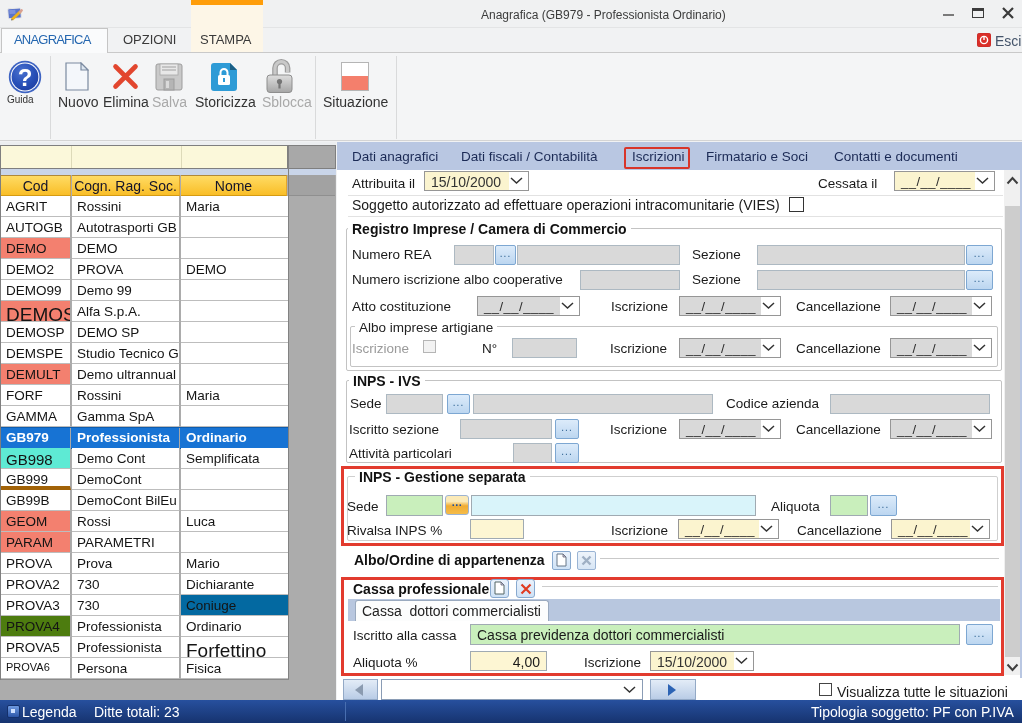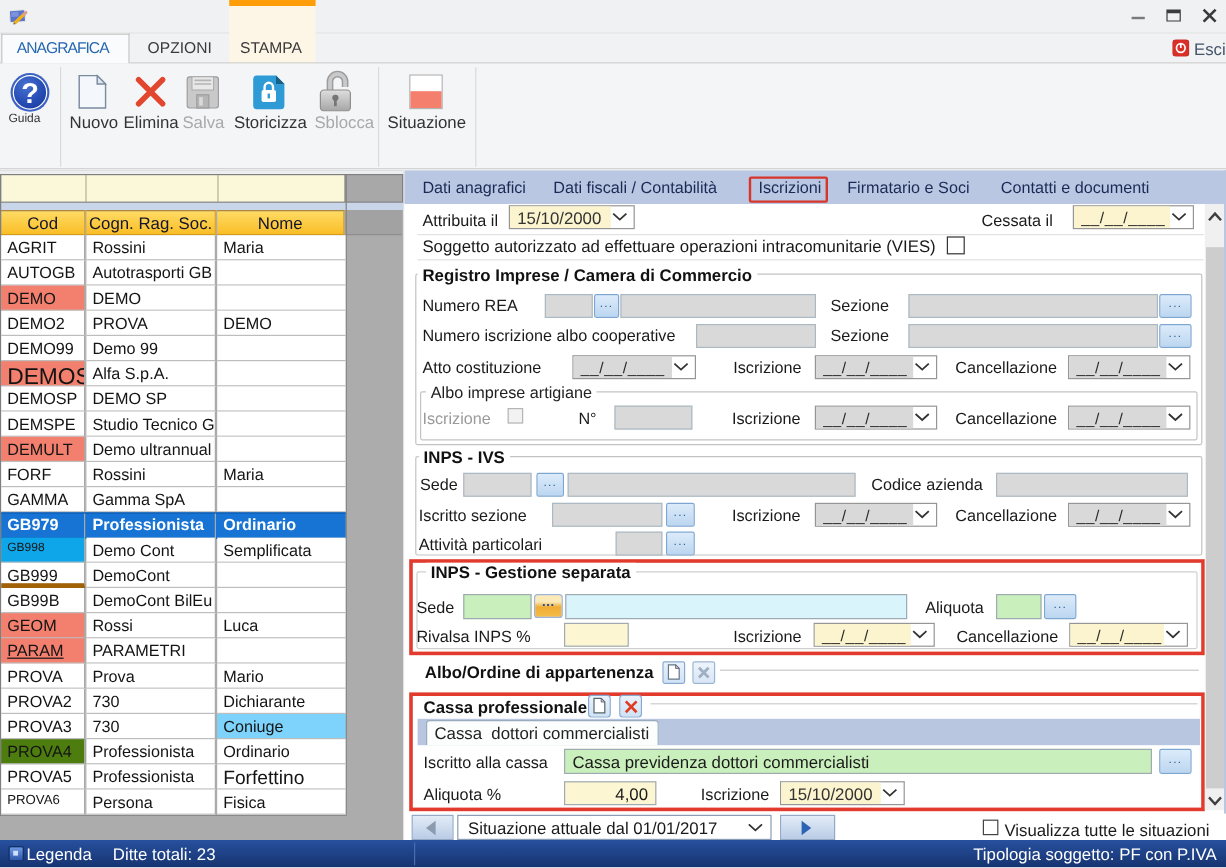--- a/index.html
+++ b/index.html
@@ -11,20 +11,21 @@
 .grp{position:absolute;border:1px solid #c3c3c3;border-radius:2px;}
 .gtit{position:absolute;font-size:14px;font-weight:bold;color:#111;background:#fff;padding:0 4px;white-space:nowrap;}
 .sep{position:absolute;background:#d9dadb;width:1px;}
 .cell{position:absolute;overflow:hidden;white-space:nowrap;}
 </style>
 </head>
 <body>
 <div id="win">
 
 <div class="abs" style="left:0;top:0;width:1022px;height:28px;background:#f0f1f2;"></div>
+<div class="abs" style="left:481px;top:8px;font-size:12px;color:#3c3c3c;">Anagrafica (GB979 - Professionista Ordinario)</div>
 
 <svg class="abs" style="left:7px;top:7px;" width="17" height="14" viewBox="0 0 17 14">
  <rect x="1" y="1.5" width="13" height="10" rx="1" fill="#5b74ca" stroke="#e8e8e8" stroke-width="1" transform="rotate(-4 7 6)"></rect>
  <rect x="2.5" y="2.8" width="6" height="4" fill="#7d92dc" transform="rotate(-4 7 6)"></rect>
  <path d="M5 12.5 L13.5 4.5" stroke="#edb21a" stroke-width="2.8" stroke-linecap="butt"></path>
  <path d="M13 5 L14.6 3.4" stroke="#daa08f" stroke-width="2.6" stroke-linecap="round"></path>
  <path d="M4 13.4 l2 -0.3 l-1.4 -1.4 z" fill="#5a5a5a"></path>
 </svg>
 
 <div class="abs" style="left:943px;top:14px;width:11px;height:2px;background:#7a7a7a;"></div>
@@ -171,50 +172,50 @@
 <div class="cell" style="left:1px;top:385px;width:70px;height:21px;background:#fff;font-size:13.5px;color:#141414;padding:3px 0 0 5px;border-right:1px solid #a8a8a8;border-bottom:1px solid #bdbdbd;">FORF</div>
 <div class="cell" style="left:72px;top:385px;width:108px;height:21px;background:#fff;font-size:13.5px;color:#141414;padding:3px 0 0 5px;border-right:1px solid #a8a8a8;border-bottom:1px solid #bdbdbd;">Rossini</div>
 <div class="cell" style="left:181px;top:385px;width:107px;height:21px;background:#fff;font-size:13.5px;color:#141414;padding:3px 0 0 5px;border-bottom:1px solid #bdbdbd;">Maria</div>
 <div class="cell" style="left:1px;top:406px;width:70px;height:21px;background:#fff;font-size:13.5px;color:#141414;padding:3px 0 0 5px;border-right:1px solid #a8a8a8;border-bottom:1px solid #bdbdbd;">GAMMA</div>
 <div class="cell" style="left:72px;top:406px;width:108px;height:21px;background:#fff;font-size:13.5px;color:#141414;padding:3px 0 0 5px;border-right:1px solid #a8a8a8;border-bottom:1px solid #bdbdbd;">Gamma SpA</div>
 <div class="cell" style="left:181px;top:406px;width:107px;height:21px;background:#fff;font-size:13.5px;color:#141414;padding:3px 0 0 5px;border-bottom:1px solid #bdbdbd;"></div>
 <div class="abs" style="left:1px;top:427px;width:287px;height:22px;background:#1773d4;border-top:1px solid #0d5cae;border-bottom:1px solid #0d5cae;"></div>
 <div class="cell" style="left:1px;top:428px;width:70px;height:20px;font-size:13.5px;color:#fff;font-weight:bold;padding:2px 0 0 5px;border-right:1px solid #a8a8a8;">GB979</div>
 <div class="cell" style="left:72px;top:428px;width:108px;height:20px;font-size:13.5px;color:#fff;font-weight:bold;padding:2px 0 0 5px;border-right:1px solid #a8a8a8;">Professionista</div>
 <div class="cell" style="left:181px;top:428px;width:107px;height:20px;font-size:13.5px;color:#fff;font-weight:bold;padding:2px 0 0 5px;">Ordinario</div>
-<div class="cell" style="left:1px;top:448px;width:70px;height:21px;background:#0ea5e9;font-size:10px;color:#141414;padding:3px 0 4px 5px;border-right:1px solid #a8a8a8;border-bottom:1px solid #bdbdbd;">GB998</div>
+<div class="cell" style="left:1px;top:448px;width:70px;height:21px;background:#5eead4;font-size:15px;color:#141414;padding:3px 0 4px 5px;border-right:1px solid #a8a8a8;border-bottom:1px solid #bdbdbd;">GB998</div>
 <div class="cell" style="left:72px;top:448px;width:108px;height:21px;background:#fff;font-size:13.5px;color:#141414;padding:3px 0 0 5px;border-right:1px solid #a8a8a8;border-bottom:1px solid #bdbdbd;">Demo Cont</div>
 <div class="cell" style="left:181px;top:448px;width:107px;height:21px;background:#fff;font-size:13.5px;color:#141414;padding:3px 0 0 5px;border-bottom:1px solid #bdbdbd;">Semplificata</div>
 <div class="cell" style="left:1px;top:469px;width:70px;height:21px;background:#fff;font-size:13.5px;color:#141414;padding:3px 0 0 5px;border-right:1px solid #a8a8a8;border-bottom:4px solid #a16207;">GB999</div>
 <div class="cell" style="left:72px;top:469px;width:108px;height:21px;background:#fff;font-size:13.5px;color:#141414;padding:3px 0 0 5px;border-right:1px solid #a8a8a8;border-bottom:1px solid #bdbdbd;">DemoCont</div>
 <div class="cell" style="left:181px;top:469px;width:107px;height:21px;background:#fff;font-size:13.5px;color:#141414;padding:3px 0 0 5px;border-bottom:1px solid #bdbdbd;"></div>
 <div class="cell" style="left:1px;top:490px;width:70px;height:21px;background:#fff;font-size:13.5px;color:#141414;padding:3px 0 0 5px;border-right:1px solid #a8a8a8;border-bottom:1px solid #bdbdbd;">GB99B</div>
 <div class="cell" style="left:72px;top:490px;width:108px;height:21px;background:#fff;font-size:13.5px;color:#141414;padding:3px 0 0 5px;border-right:1px solid #a8a8a8;border-bottom:1px solid #bdbdbd;">DemoCont BilEu</div>
 <div class="cell" style="left:181px;top:490px;width:107px;height:21px;background:#fff;font-size:13.5px;color:#141414;padding:3px 0 0 5px;border-bottom:1px solid #bdbdbd;"></div>
 <div class="cell" style="left:1px;top:511px;width:70px;height:21px;background:#f3806f;font-size:13.5px;color:#141414;padding:3px 0 0 5px;border-right:1px solid #a8a8a8;border-bottom:1px solid #bdbdbd;">GEOM</div>
 <div class="cell" style="left:72px;top:511px;width:108px;height:21px;background:#fff;font-size:13.5px;color:#141414;padding:3px 0 0 5px;border-right:1px solid #a8a8a8;border-bottom:1px solid #bdbdbd;">Rossi</div>
 <div class="cell" style="left:181px;top:511px;width:107px;height:21px;background:#fff;font-size:13.5px;color:#141414;padding:3px 0 0 5px;border-bottom:1px solid #bdbdbd;">Luca</div>
-<div class="cell" style="left:1px;top:532px;width:70px;height:21px;background:#f3806f;font-size:13.5px;color:#141414;padding:3px 0 0 5px;border-right:1px solid #a8a8a8;border-bottom:1px solid #bdbdbd;text-decoration:underline;">PARAM</div>
+<div class="cell" style="left:1px;top:532px;width:70px;height:21px;background:#f3806f;font-size:13.5px;color:#141414;padding:3px 0 0 5px;border-right:1px solid #a8a8a8;border-bottom:1px solid #bdbdbd;">PARAM</div>
 <div class="cell" style="left:72px;top:532px;width:108px;height:21px;background:#fff;font-size:13.5px;color:#141414;padding:3px 0 0 5px;border-right:1px solid #a8a8a8;border-bottom:1px solid #bdbdbd;">PARAMETRI</div>
 <div class="cell" style="left:181px;top:532px;width:107px;height:21px;background:#fff;font-size:13.5px;color:#141414;padding:3px 0 0 5px;border-bottom:1px solid #bdbdbd;"></div>
 <div class="cell" style="left:1px;top:553px;width:70px;height:21px;background:#fff;font-size:13.5px;color:#141414;padding:3px 0 0 5px;border-right:1px solid #a8a8a8;border-bottom:1px solid #bdbdbd;">PROVA</div>
 <div class="cell" style="left:72px;top:553px;width:108px;height:21px;background:#fff;font-size:13.5px;color:#141414;padding:3px 0 0 5px;border-right:1px solid #a8a8a8;border-bottom:1px solid #bdbdbd;">Prova</div>
 <div class="cell" style="left:181px;top:553px;width:107px;height:21px;background:#fff;font-size:13.5px;color:#141414;padding:3px 0 0 5px;border-bottom:1px solid #bdbdbd;">Mario</div>
 <div class="cell" style="left:1px;top:574px;width:70px;height:21px;background:#fff;font-size:13.5px;color:#141414;padding:3px 0 0 5px;border-right:1px solid #a8a8a8;border-bottom:1px solid #bdbdbd;">PROVA2</div>
 <div class="cell" style="left:72px;top:574px;width:108px;height:21px;background:#fff;font-size:13.5px;color:#141414;padding:3px 0 0 5px;border-right:1px solid #a8a8a8;border-bottom:1px solid #bdbdbd;">730</div>
 <div class="cell" style="left:181px;top:574px;width:107px;height:21px;background:#fff;font-size:13.5px;color:#141414;padding:3px 0 0 5px;border-bottom:1px solid #bdbdbd;">Dichiarante</div>
 <div class="cell" style="left:1px;top:595px;width:70px;height:21px;background:#fff;font-size:13.5px;color:#141414;padding:3px 0 0 5px;border-right:1px solid #a8a8a8;border-bottom:1px solid #bdbdbd;">PROVA3</div>
 <div class="cell" style="left:72px;top:595px;width:108px;height:21px;background:#fff;font-size:13.5px;color:#141414;padding:3px 0 0 5px;border-right:1px solid #a8a8a8;border-bottom:1px solid #bdbdbd;">730</div>
-<div class="cell" style="left:181px;top:595px;width:107px;height:21px;background:#7dd3fc;font-size:13.5px;color:#141414;padding:3px 0 0 5px;border-bottom:1px solid #bdbdbd;">Coniuge</div>
+<div class="cell" style="left:181px;top:595px;width:107px;height:21px;background:#0369a1;font-size:13.5px;color:#141414;padding:3px 0 0 5px;border-bottom:1px solid #bdbdbd;">Coniuge</div>
 <div class="cell" style="left:1px;top:616px;width:70px;height:21px;background:#4d7c0f;font-size:13.5px;color:#141414;padding:3px 0 0 5px;border-right:1px solid #a8a8a8;border-bottom:1px solid #bdbdbd;">PROVA4</div>
 <div class="cell" style="left:72px;top:616px;width:108px;height:21px;background:#fff;font-size:13.5px;color:#141414;padding:3px 0 0 5px;border-right:1px solid #a8a8a8;border-bottom:1px solid #bdbdbd;">Professionista</div>
 <div class="cell" style="left:181px;top:616px;width:107px;height:21px;background:#fff;font-size:13.5px;color:#141414;padding:3px 0 0 5px;border-bottom:1px solid #bdbdbd;">Ordinario</div>
 <div class="cell" style="left:1px;top:637px;width:70px;height:21px;background:#fff;font-size:13.5px;color:#141414;padding:3px 0 0 5px;border-right:1px solid #a8a8a8;border-bottom:1px solid #bdbdbd;">PROVA5</div>
 <div class="cell" style="left:72px;top:637px;width:108px;height:21px;background:#fff;font-size:13.5px;color:#141414;padding:3px 0 0 5px;border-right:1px solid #a8a8a8;border-bottom:1px solid #bdbdbd;">Professionista</div>
-<div class="cell" style="left:181px;top:637px;width:107px;height:21px;background:#fff;font-size:16px;color:#141414;padding:3px 0 0 5px;border-bottom:1px solid #bdbdbd;">Forfettino</div>
+<div class="cell" style="left:181px;top:637px;width:107px;height:21px;background:#fff;font-size:19px;color:#141414;padding:3px 0 0 5px;border-bottom:1px solid #bdbdbd;">Forfettino</div>
 <div class="cell" style="left:1px;top:658px;width:70px;height:21px;background:#fff;font-size:11px;color:#141414;padding:3px 0 0 5px;border-right:1px solid #a8a8a8;border-bottom:1px solid #bdbdbd;">PROVA6</div>
 <div class="cell" style="left:72px;top:658px;width:108px;height:21px;background:#fff;font-size:13.5px;color:#141414;padding:3px 0 0 5px;border-right:1px solid #a8a8a8;border-bottom:1px solid #bdbdbd;">Persona</div>
 <div class="cell" style="left:181px;top:658px;width:107px;height:21px;background:#fff;font-size:13.5px;color:#141414;padding:3px 0 0 5px;border-bottom:1px solid #bdbdbd;">Fisica</div>
 
 <div class="abs" style="left:337px;top:142px;width:685px;height:536px;background:#fff;"></div>
 <div class="abs" style="left:337px;top:142px;width:685px;height:28px;background:#b9c7e2;"></div>
 <div class="abs" style="left:352px;top:149px;font-size:13.5px;color:#1b2a55;">Dati anagrafici</div>
 <div class="abs" style="left:461px;top:149px;font-size:13.5px;color:#1b2a55;">Dati fiscali / Contabilità</div>
 <div class="abs" style="left:706px;top:149px;font-size:13.5px;color:#1b2a55;">Firmatario e Soci</div>
 <div class="abs" style="left:834px;top:149px;font-size:13.5px;color:#1b2a55;">Contatti e documenti</div>
@@ -381,21 +382,20 @@
 <svg class="abs" style="left:1006px;top:663px;" width="13" height="9" viewBox="0 0 13 9">
       <path d="M1.5 1.5 L6.5 7 L11.5 1.5" fill="none" stroke="#3f3f3f" stroke-width="2"></path>
     </svg>
 
 <div class="abs" style="left:1020px;top:142px;width:2px;height:558px;background:#b9c7e2;"></div>
 
 <div class="abs" style="left:337px;top:678px;width:685px;height:22px;background:#fff;"></div>
 <div class="abs" style="left:343px;top:679px;width:35px;height:21px;background:linear-gradient(#e3ecf7,#b9cce6);border:1px solid #93a9c6;"></div>
 <div class="abs" style="left:355px;top:684px;width:0;height:0;border-top:6px solid transparent;border-bottom:6px solid transparent;border-right:8px solid #8b9bb0;"></div>
 <div class="abs" style="left:381px;top:679px;width:262px;height:21px;background:#fff;border:1px solid #8a9cb5;"></div>
-<div class="abs" style="left:390px;top:682px;font-size:14px;color:#1a1a1a;">Situazione attuale dal 01/01/2017</div>
 <svg class="abs" style="left:623px;top:686px;" width="13" height="8" viewBox="0 0 13 8">
       <path d="M1 1 L6.5 6 L12 1" fill="none" stroke="#333" stroke-width="1.5"></path>
     </svg>
 <div class="abs" style="left:650px;top:679px;width:46px;height:21px;background:linear-gradient(#e3ecf7,#b9cce6);border:1px solid #93a9c6;"></div>
 <div class="abs" style="left:668px;top:684px;width:0;height:0;border-top:6px solid transparent;border-bottom:6px solid transparent;border-left:8px solid #2c63b4;"></div>
 <div class="abs" style="left:819px;top:683px;width:13px;height:13px;background:#fff;border:1px solid #444;"></div>
 <div class="abs" style="left:837px;top:684px;font-size:14px;color:#1a1a1a;">Visualizza tutte le situazioni</div>
 <div class="abs" style="left:0;top:700px;width:1022px;height:23px;background:linear-gradient(#27509e,#16336f);"></div>
 <div class="abs" style="left:7px;top:705px;width:13px;height:13px;background:linear-gradient(#6f9ae0,#2c56a8);border:1px solid #14306b;border-radius:2px;"></div>
 <div class="abs" style="left:11px;top:709px;width:4px;height:4px;background:#cfe0ff;"></div>

